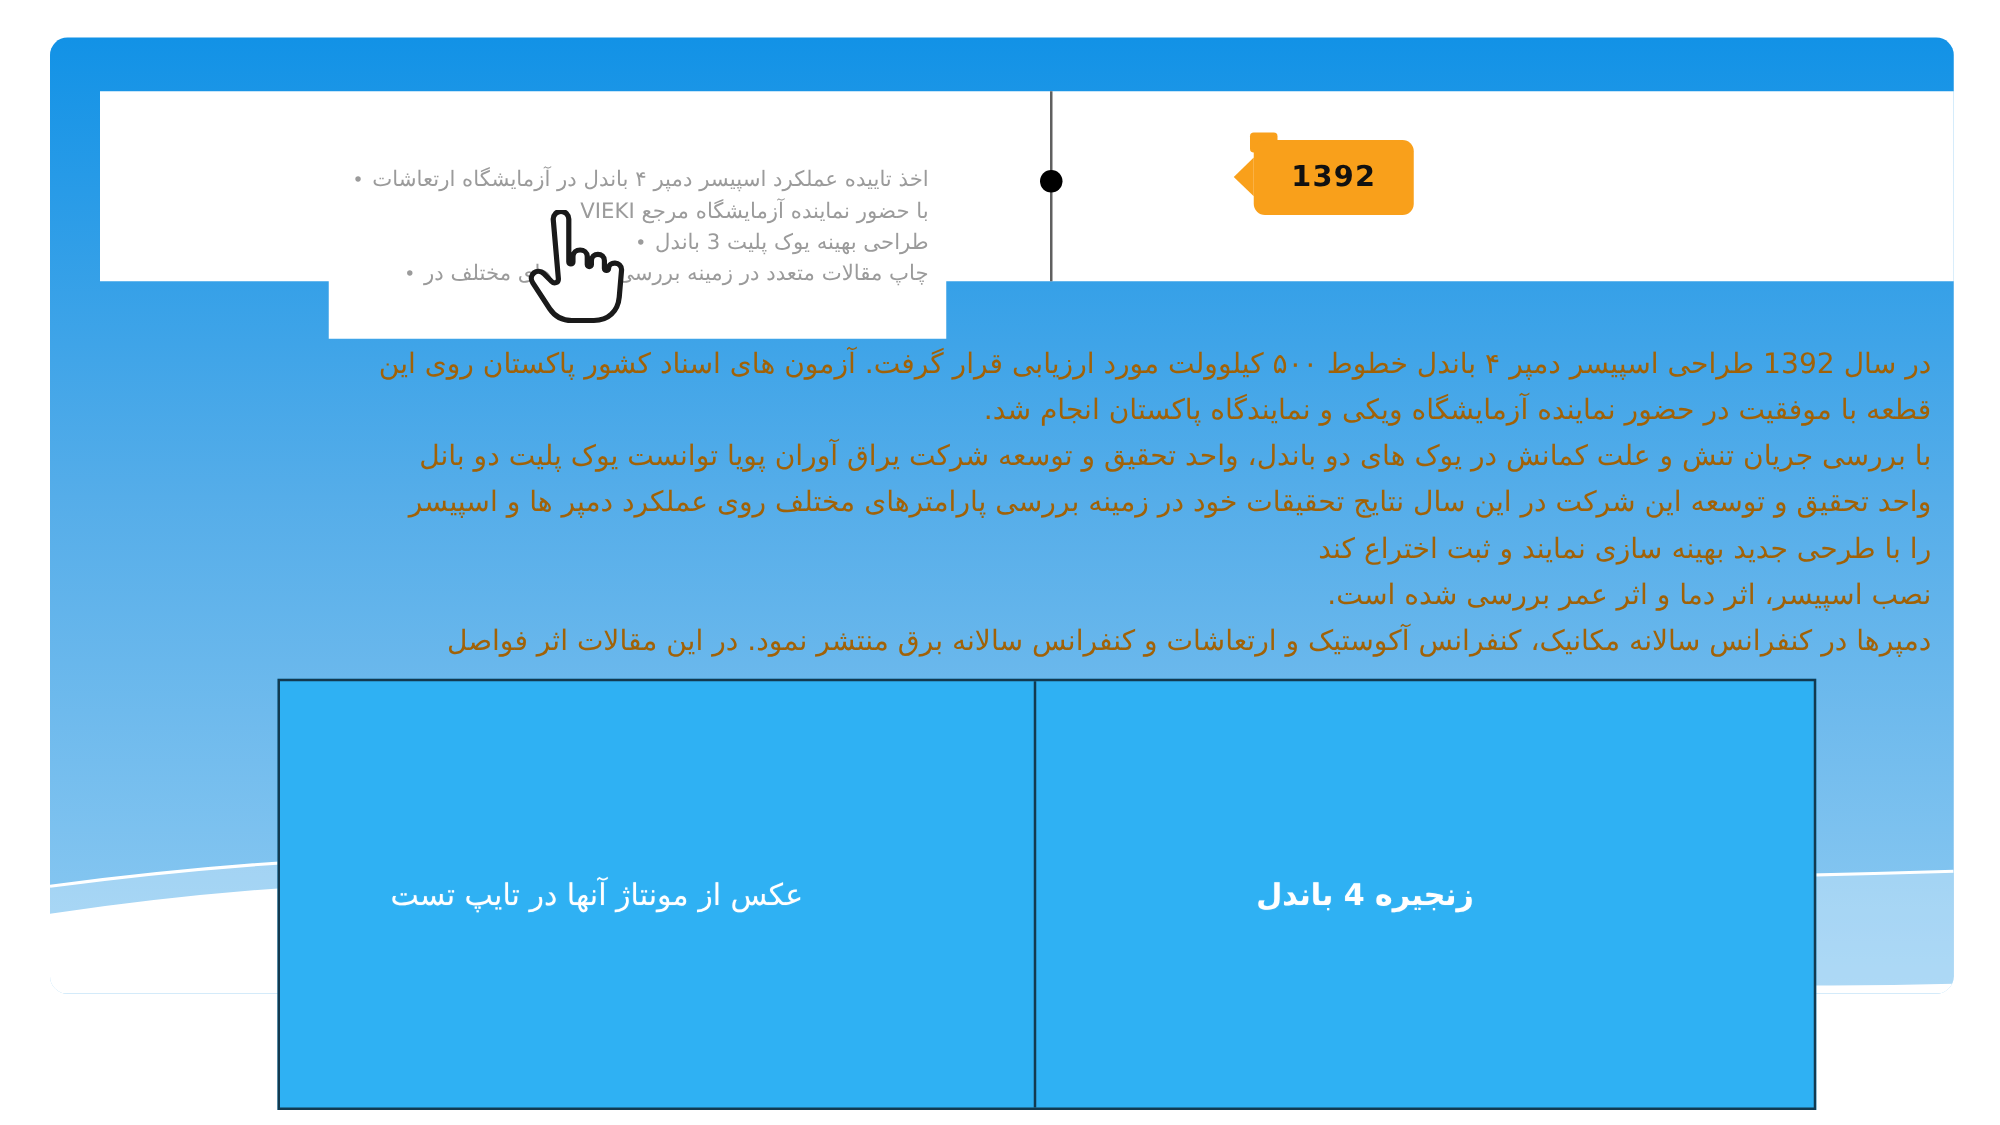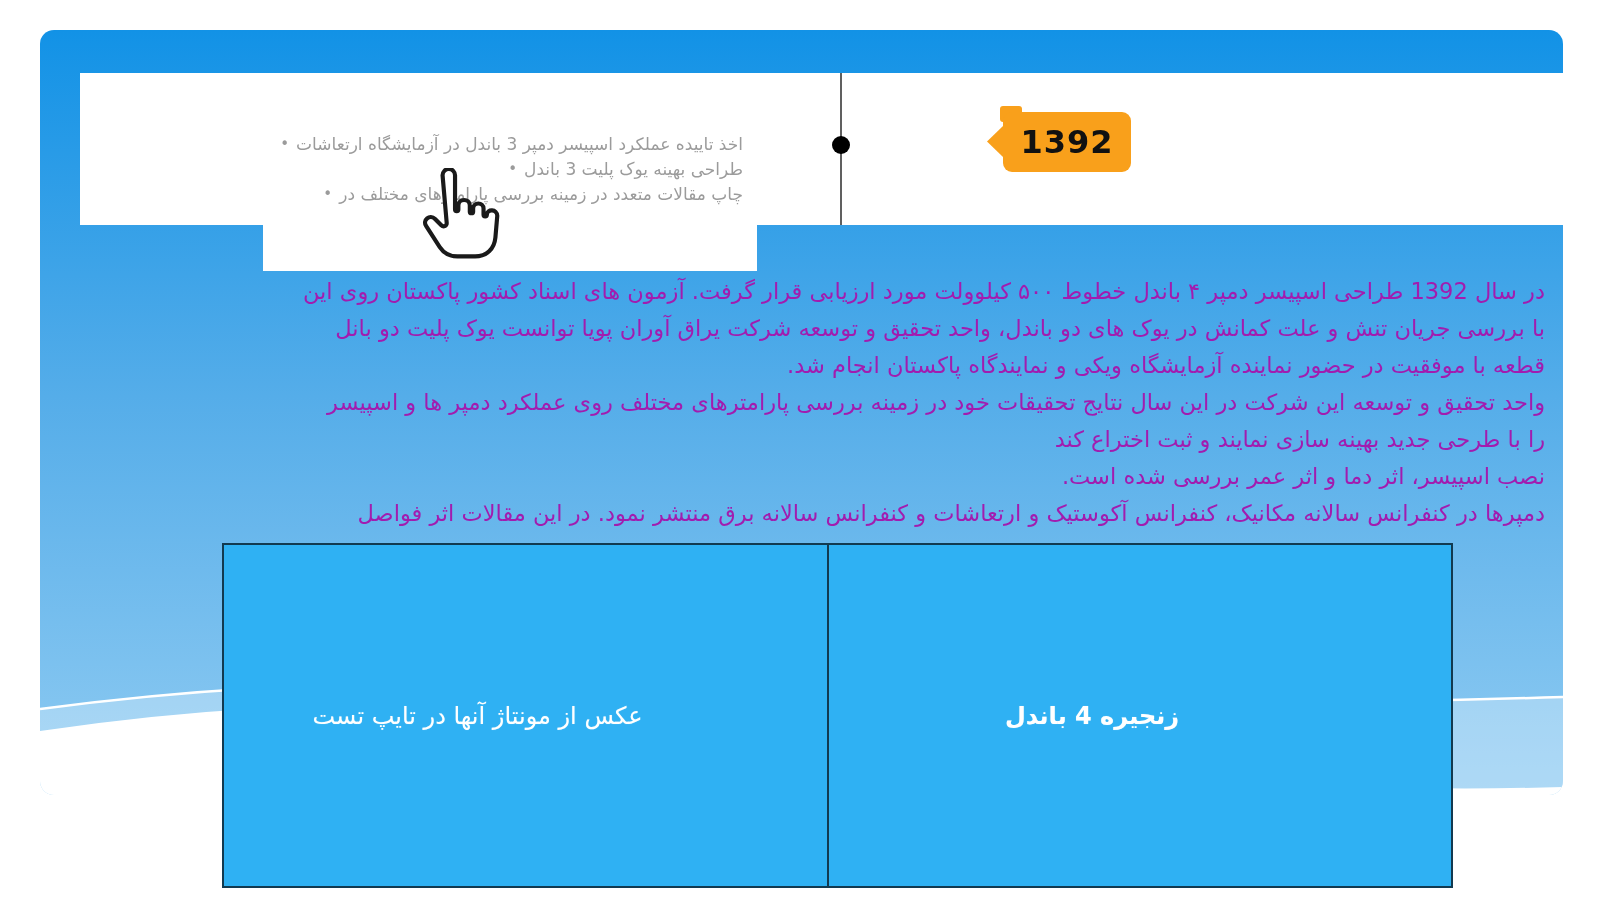--- a/index.html
+++ b/index.html
@@ -26,28 +26,28 @@
   .bdot{font-size:15px;line-height:25px;color:#9B9B9B;}
 
   
   .tline{position:absolute;left:840px;top:73px;width:2px;height:152px;background:#606060;}
   .tdot{position:absolute;left:832px;top:136px;width:18px;height:18px;border-radius:50%;background:#000;}
 
   
   .badge{position:absolute;left:986px;top:104px;width:150px;height:76px;}
   .badge-label{position:absolute;left:1003px;top:112px;width:128px;height:60px;
     display:flex;align-items:center;justify-content:center;
-    font-size:32px;font-weight:bold;color:#111111;letter-spacing:1px;}
+    font-size:23px;font-weight:bold;color:#111111;letter-spacing:1px;}
 
   
   .cursor{position:absolute;left:406px;top:168px;width:96px;height:104px;pointer-events:none;}
 
   
   .body-text{position:absolute;left:253px;top:273px;width:1292px;direction:rtl;text-align:right;
-    color:#a21caf;font-size:22.5px;}
+    color:#a16207;font-size:22.5px;}
   .body-text .pline{line-height:37px;white-space:nowrap;}
 
   
   .ptable{position:absolute;left:222px;top:543px;width:1231px;height:345px;box-sizing:border-box;
     border:2px solid #123A50;display:flex;background:#2FB1F3;}
   .pcell{box-sizing:border-box;display:flex;align-items:center;justify-content:center;}
   .pcell.left{width:605px;border-right:2px solid #123A50;}
   .pcell.right{flex:1;font-weight:bold;}
   .cell-label{color:#FFFFFF;font-size:24px;direction:rtl;transform:translateX(-48px);
     text-shadow:0 0 1px rgba(255,255,255,.4);}
@@ -75,41 +75,44 @@
 
   <svg class="badge" viewBox="0 0 150 76">
     <rect x="14" y="2" width="22" height="16" rx="3" fill="#F9A01B"></rect>
     <rect x="17" y="8" width="128" height="60" rx="9" fill="#F9A01B"></rect>
     <polygon points="17,22 1,37.5 17,53" fill="#F9A01B"></polygon>
   </svg>
   <div class="badge-label">1392</div>
 
   <div class="bullet-box">
     <div class="bline">
-      <span>اخذ تاییده عملکرد اسپیسر دمپر 3 باندل در آزمایشگاه ارتعاشات</span>
+      <span>اخذ تاییده عملکرد اسپیسر دمپر ۴ باندل در آزمایشگاه ارتعاشات</span>
       <span class="bdot">•</span>
+    </div>
+    <div class="bline">
+      <span>با حضور نماینده آزمایشگاه مرجع VIEKI</span>
     </div>
     <div class="bline">
       <span>طراحی بهینه یوک پلیت 3 باندل</span>
       <span class="bdot">•</span>
     </div>
     <div class="bline">
       <span>چاپ مقالات متعدد در زمینه بررسی پارامترهای مختلف در</span>
       <span class="bdot">•</span>
     </div>
   </div>
 
   <svg class="cursor" viewBox="0 0 90 100">
     <path d="M34,7 a6,6 0 0 1 12,0 v33 c0,2 3.2,2 3.2,0 v-4 c0,-7 11,-7 11,0 v6 c0,2 3.2,2 3.2,0 v-3 c0,-6.5 10,-6.5 10,0 v6 c0,2 3.2,2 3.2,0 c0,-6 10,-5.5 10,1 l-1.8,21 c-1,11 -8.5,18 -19.5,18 h-17 c-8,0 -13,-3 -17,-9 l-13,-20 c-4,-6 3.5,-12 8.5,-7 l6,6 c2,2 5.2,1 5.2,-2 Z" fill="#ffffff" stroke="#1a1a1a" stroke-width="4" stroke-linejoin="round"></path>
   </svg>
 
   <div class="body-text">
     <div class="pline">در سال 1392 طراحی اسپیسر دمپر ۴ باندل خطوط ۵۰۰ کیلوولت مورد ارزیابی قرار گرفت. آزمون های اسناد کشور پاکستان روی این</div>
+    <div class="pline">قطعه با موفقیت در حضور نماینده آزمایشگاه ویکی و نمایندگاه پاکستان انجام شد.</div>
     <div class="pline">با بررسی جریان تنش و علت کمانش در یوک های دو باندل، واحد تحقیق و توسعه شرکت یراق آوران پویا توانست یوک پلیت دو بانل</div>
-    <div class="pline">قطعه با موفقیت در حضور نماینده آزمایشگاه ویکی و نمایندگاه پاکستان انجام شد.</div>
     <div class="pline">واحد تحقیق و توسعه این شرکت در این سال نتایج تحقیقات خود در زمینه بررسی پارامترهای مختلف روی عملکرد دمپر ها و اسپیسر</div>
     <div class="pline">را با طرحی جدید بهینه سازی نمایند و ثبت اختراع کند</div>
     <div class="pline">نصب اسپیسر، اثر دما و اثر عمر بررسی شده است.</div>
     <div class="pline">دمپرها در کنفرانس سالانه مکانیک، کنفرانس آکوستیک و ارتعاشات و کنفرانس سالانه برق منتشر نمود. در این مقالات اثر فواصل</div>
   </div>
 
   <div class="ptable">
     <div class="pcell left">
       <span class="cell-label">عکس از مونتاژ آنها در تایپ تست</span>
     </div>

